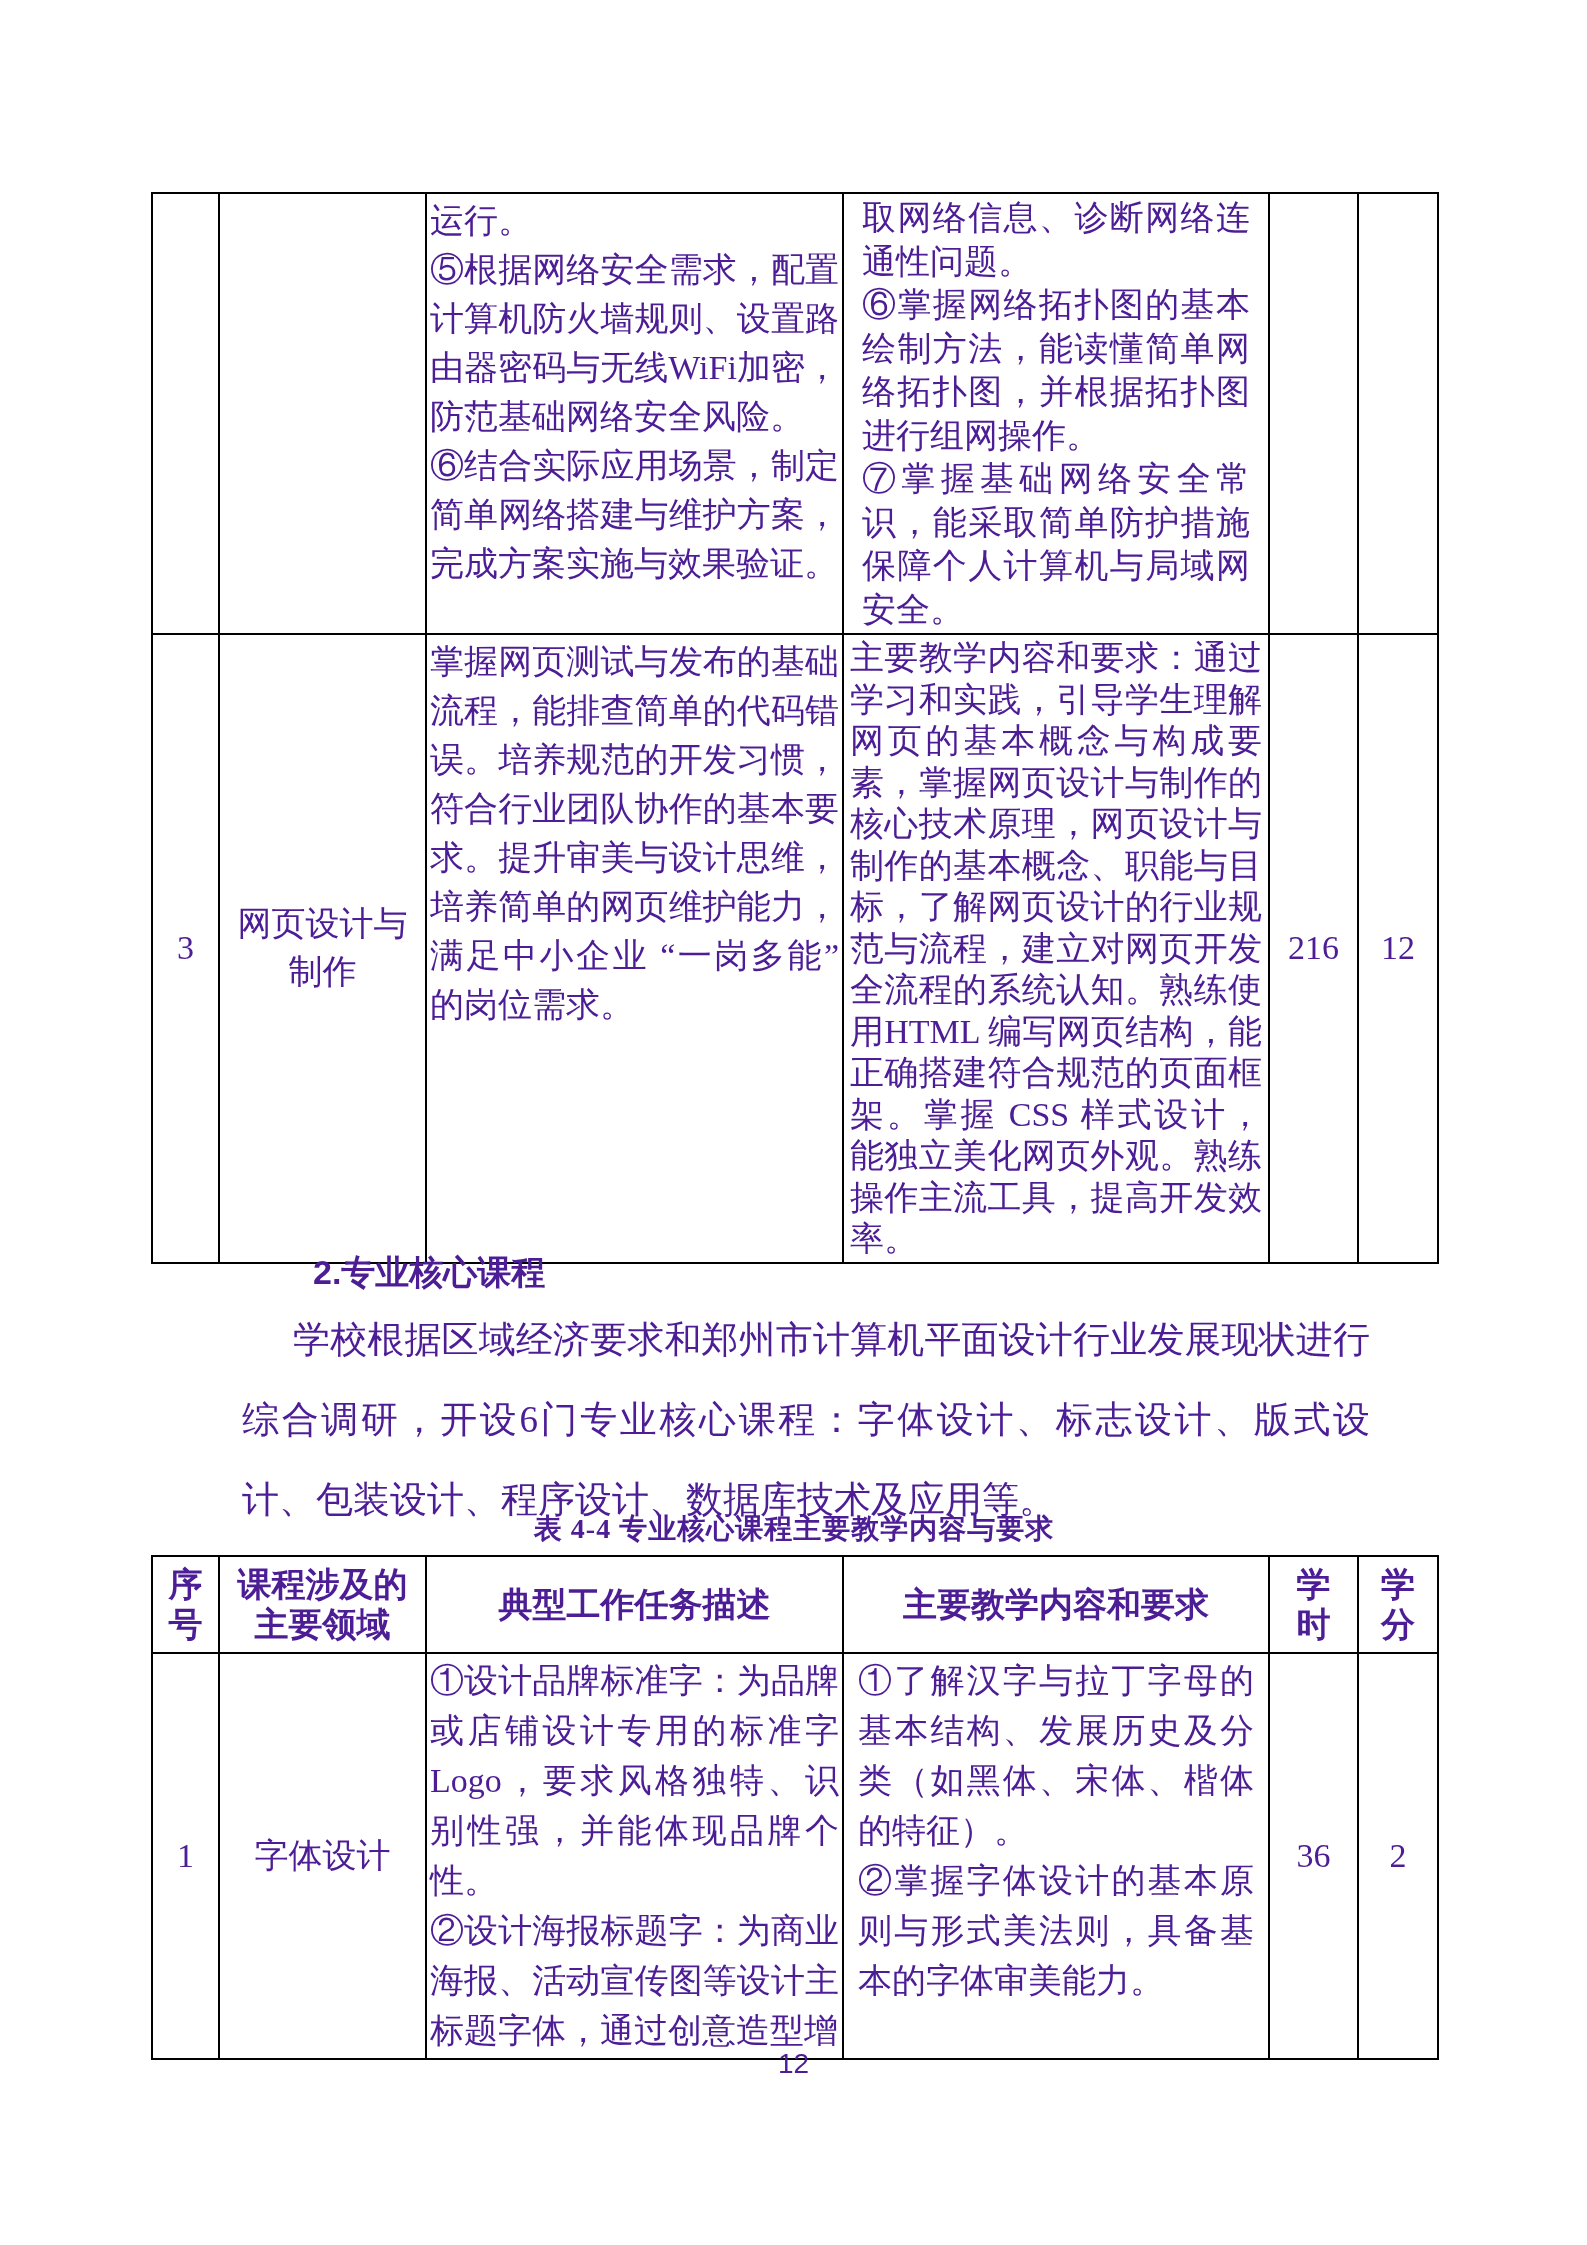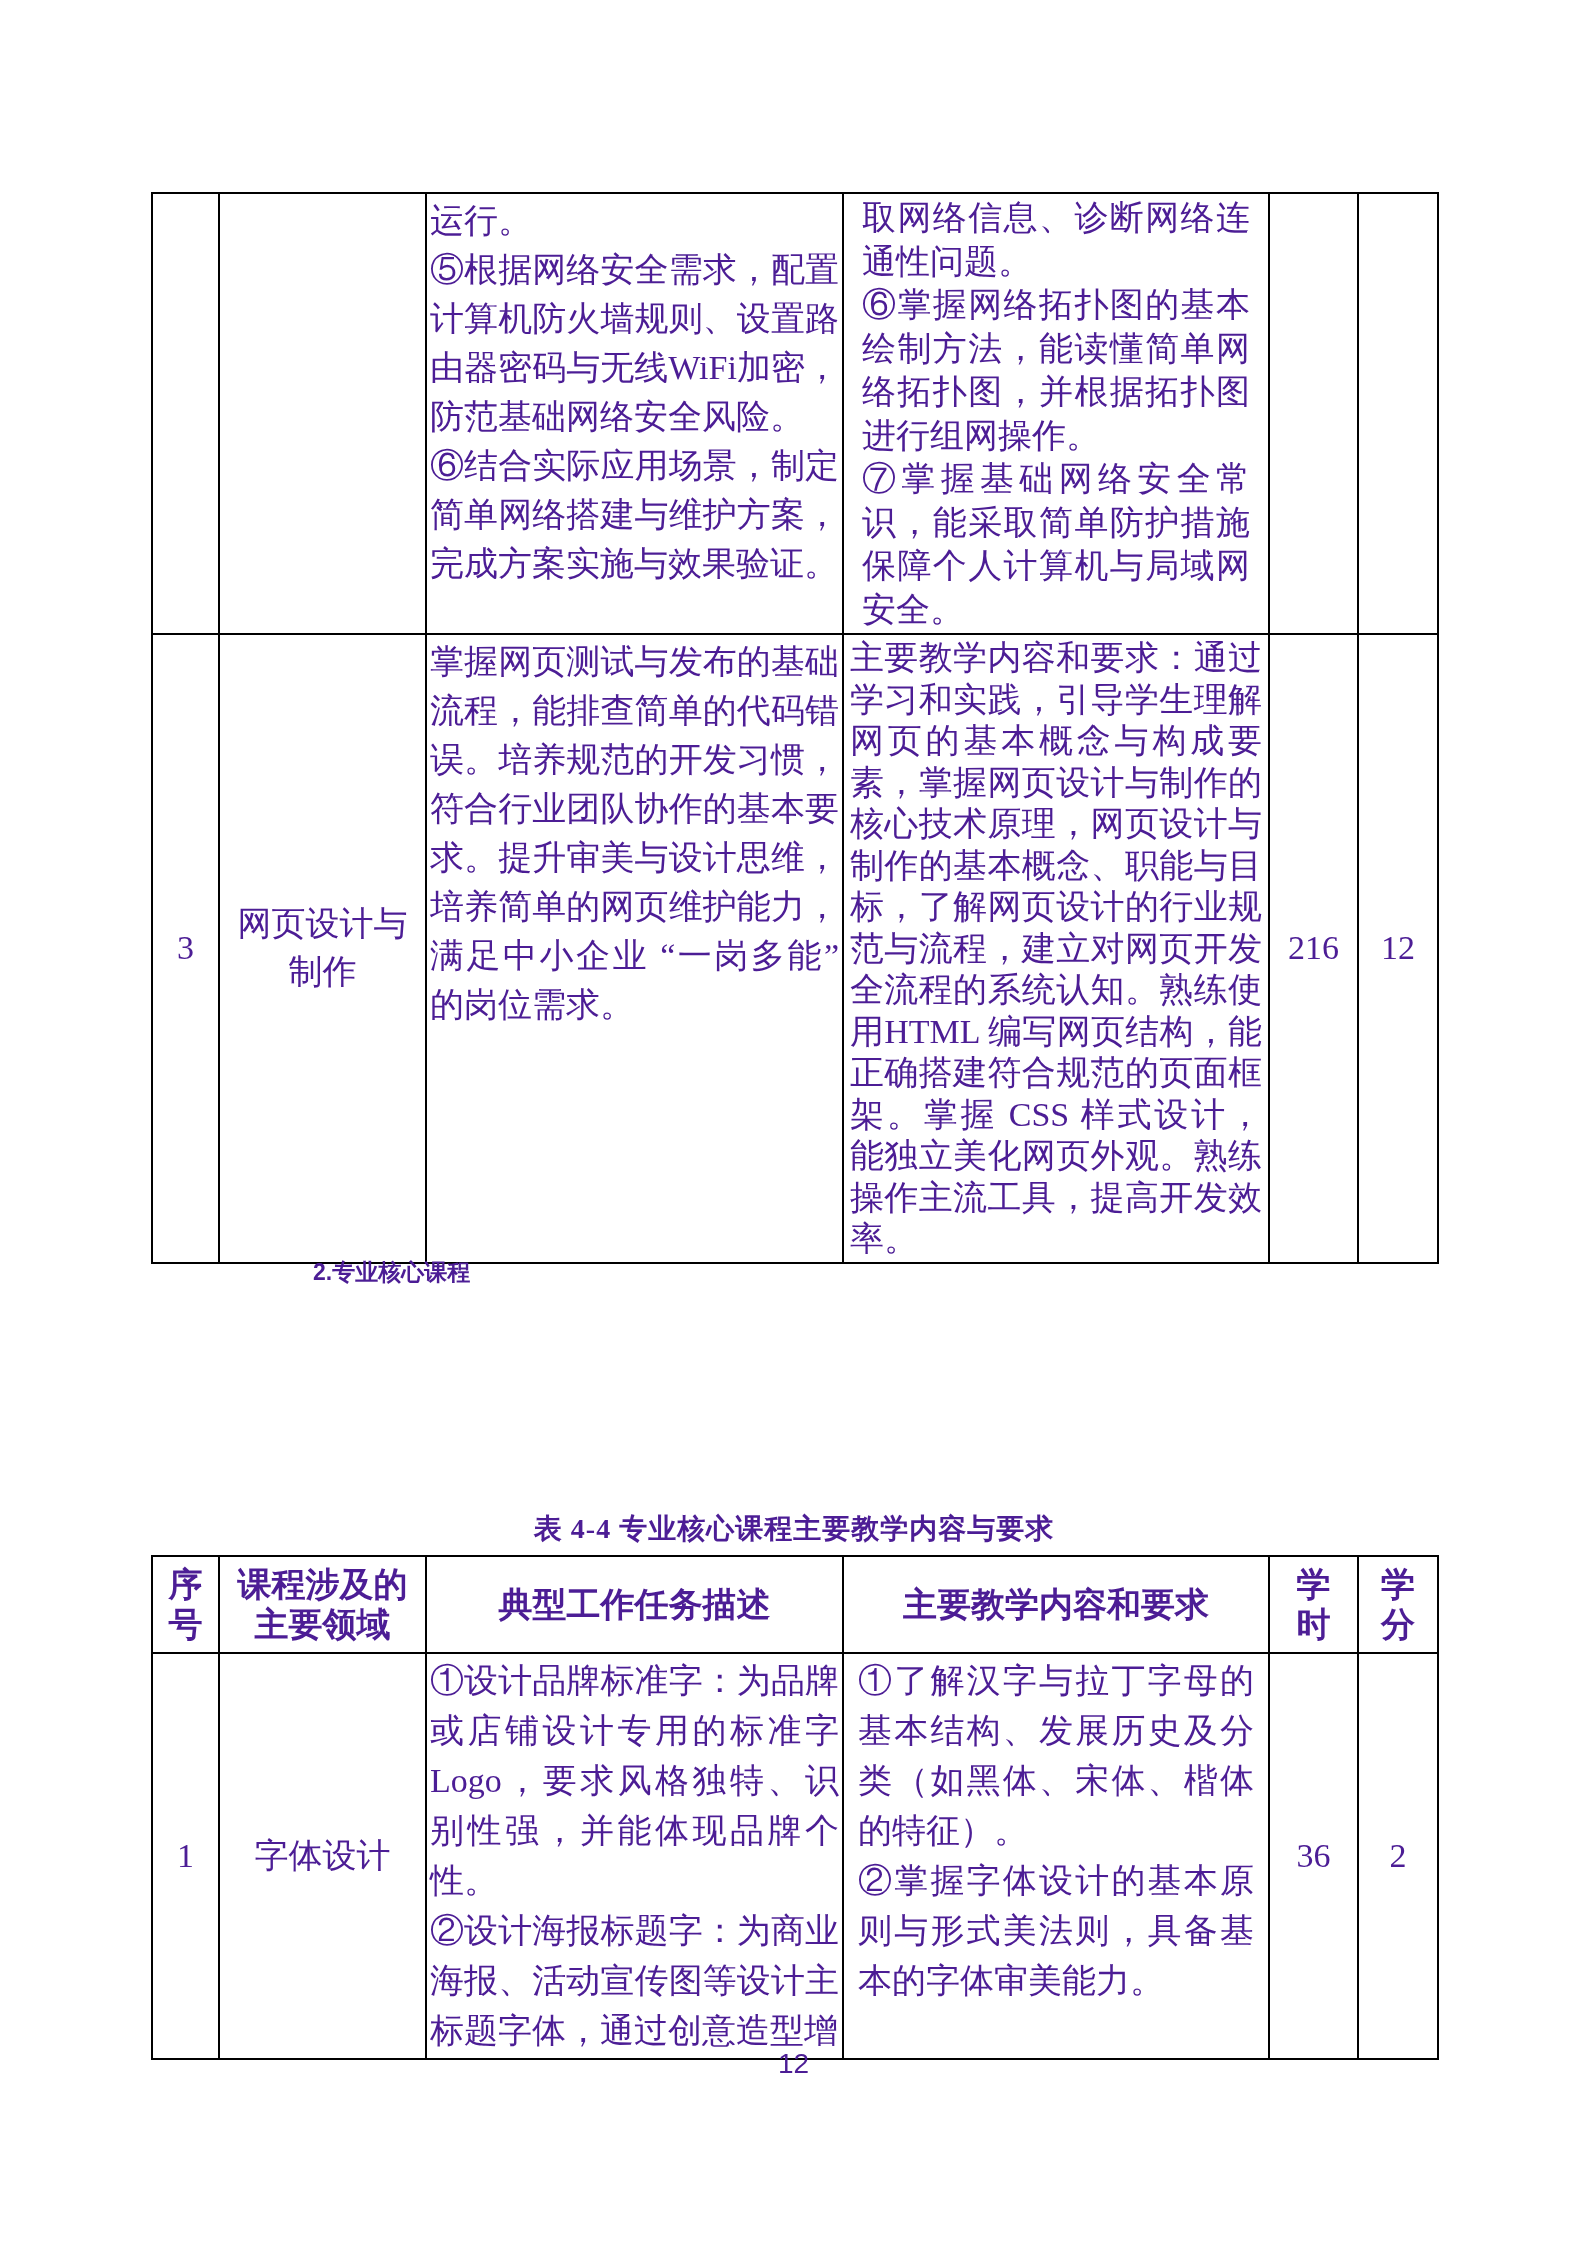--- a/index.html
+++ b/index.html
@@ -59,21 +59,21 @@
   #table2 th.th-hours, #table2 th.th-credits { padding: 0 12px; }
   .seq-cell, .num-cell { font-size: 34px; }
   .domain-cell { line-height: 48px; padding: 2px 8px; }
 
   .heading {
     position: absolute;
     left: 313px;
     top: 1250px;
     font-family: "Liberation Sans", "DejaVu Sans", sans-serif;
     font-weight: bold;
-    font-size: 23px;
+    font-size: 34px;
     line-height: 44px;
     white-space: nowrap;
   }
   .para {
     position: absolute;
     left: 242px;
     top: 1300px;
     width: 1128px;
     font-size: 37px;
     line-height: 80px;
@@ -134,20 +134,21 @@
         <td class="cell-text c3">掌握网页测试与发布的基础流程，能排查简单的代码错误。培养规范的开发习惯，符合行业团队协作的基本要求。提升审美与设计思维，培养简单的网页维护能力，满足中小企业 “一岗多能”  的岗位需求。</td>
         <td class="cell-text c4">主要教学内容和要求：通过学习和实践，引导学生理解网页的基本概念与构成要素，掌握网页设计与制作的核心技术原理，网页设计与制作的基本概念、职能与目标，了解网页设计的行业规范与流程，建立对网页开发全流程的系统认知。熟练使用HTML 编写网页结构，能正确搭建符合规范的页面框架。掌握 CSS 样式设计，能独立美化网页外观。熟练操作主流工具，提高开发效率。</td>
         <td class="num-cell">216</td>
         <td class="num-cell">12</td>
       </tr>
     </tbody>
   </table>
 
   <div class="heading">2.专业核心课程</div>
 
+  <div class="para">学校根据区域经济要求和郑州市计算机平面设计行业发展现状进行综合调研，开设6门专业核心课程：字体设计、标志设计、版式设计、包装设计、程序设计、数据库技术及应用等。</div>
 
   <div class="caption">表 4-4 专业核心课程主要教学内容与要求</div>
 
   <table class="doc-table" id="table2">
     <colgroup>
       <col style="width:67px">
       <col style="width:207px">
       <col style="width:417px">
       <col style="width:426px">
       <col style="width:89px">

